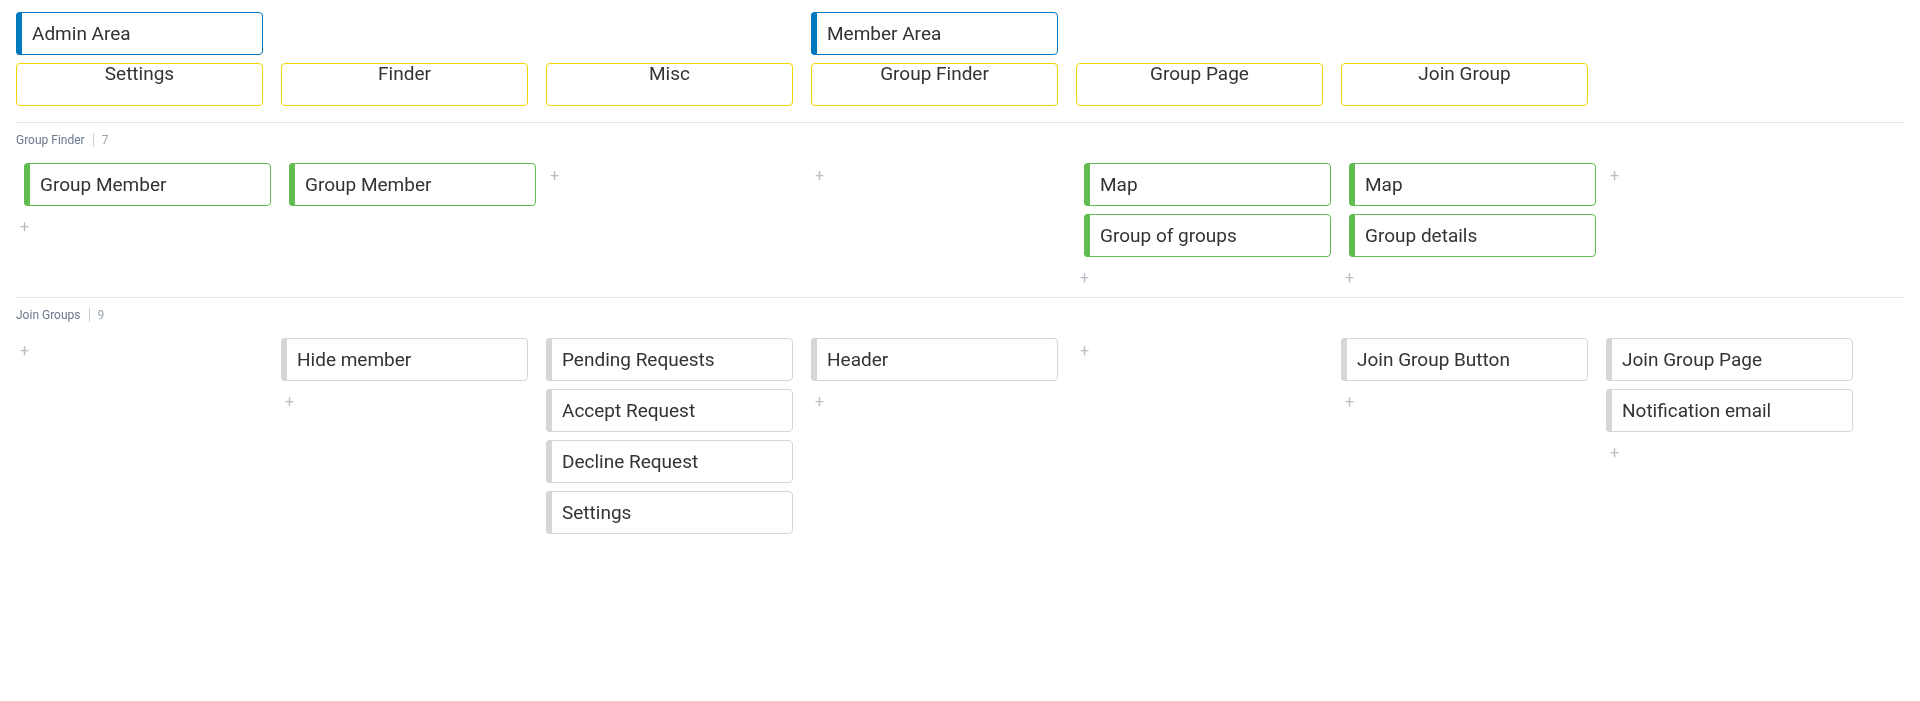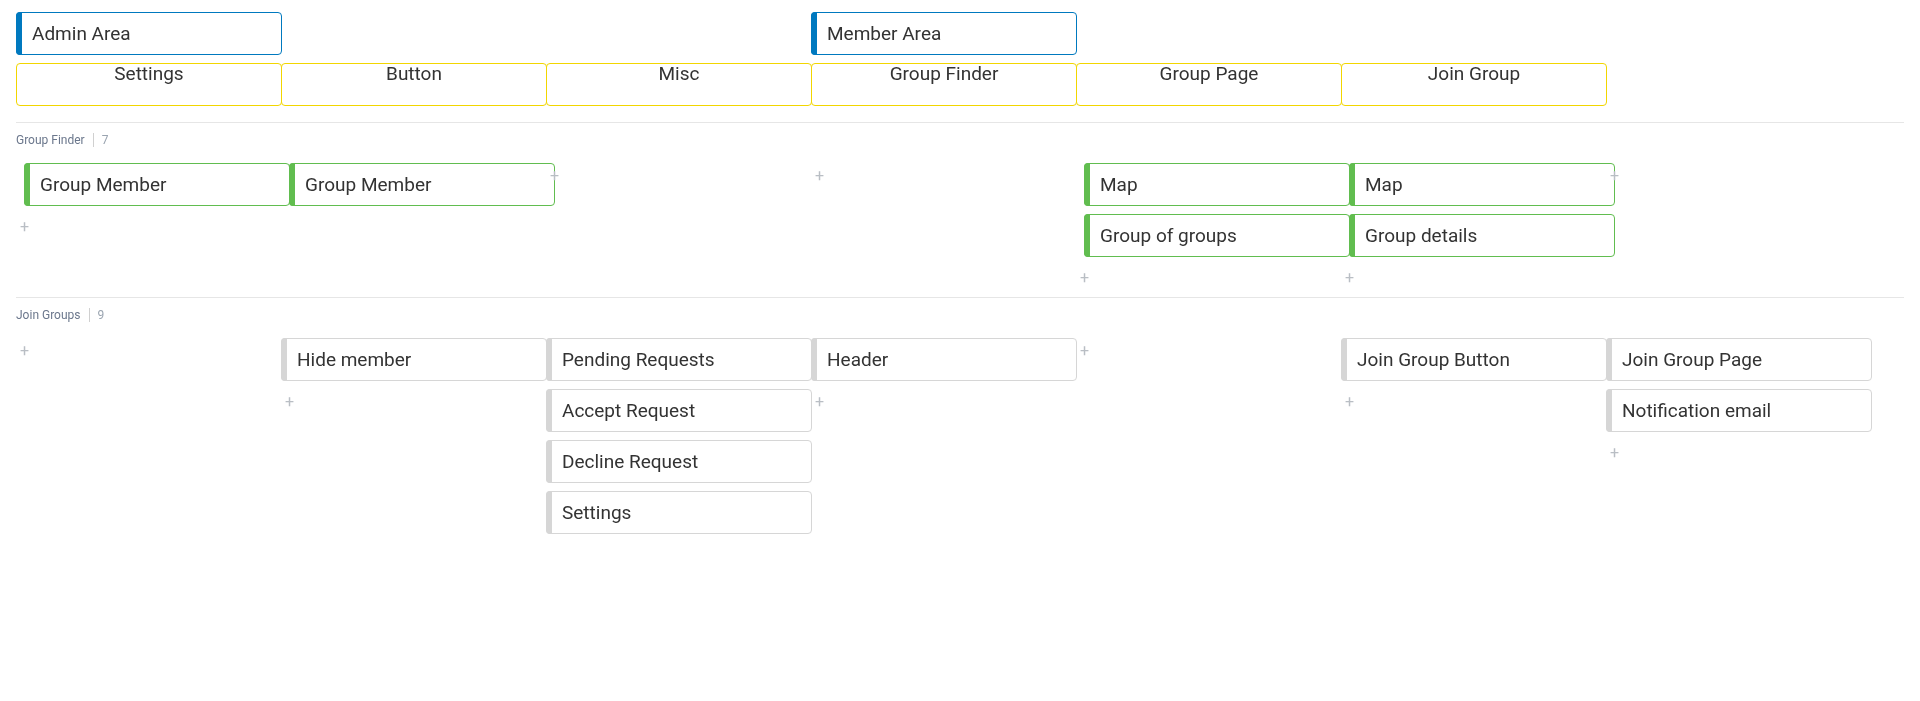--- a/index.html
+++ b/index.html
@@ -18,21 +18,21 @@
     gap: 18px;
     align-items: flex-start;
   }
   .col {
     width: 247px;
     flex: 0 0 247px;
   }
   .card {
     display: flex;
     align-items: center;
-    width: 266px;
+    width: 247px;
     height: 43px;
     margin-bottom: 8px;
     border-radius: 4px;
     border: 1px solid;
     padding: 0 12px 0 12px;
     font-size: 19px;
     font-weight: 400;
     color: #333;
     background: #fff;
     cursor: pointer;
@@ -98,21 +98,21 @@
         </div>
         <div class="card yellow">
           <div class="edge"></div>
           <span>Settings</span>
         </div>
       </div>
       <div class="col">
         <div style="height: 51px;"></div>
         <div class="card yellow">
           <div class="edge"></div>
-          <span>Button</span>
+          <span>Finder</span>
         </div>
       </div>
       <div class="col">
         <div style="height: 51px;"></div>
         <div class="card yellow">
           <div class="edge"></div>
           <span>Misc</span>
         </div>
       </div>
       <div class="col">

